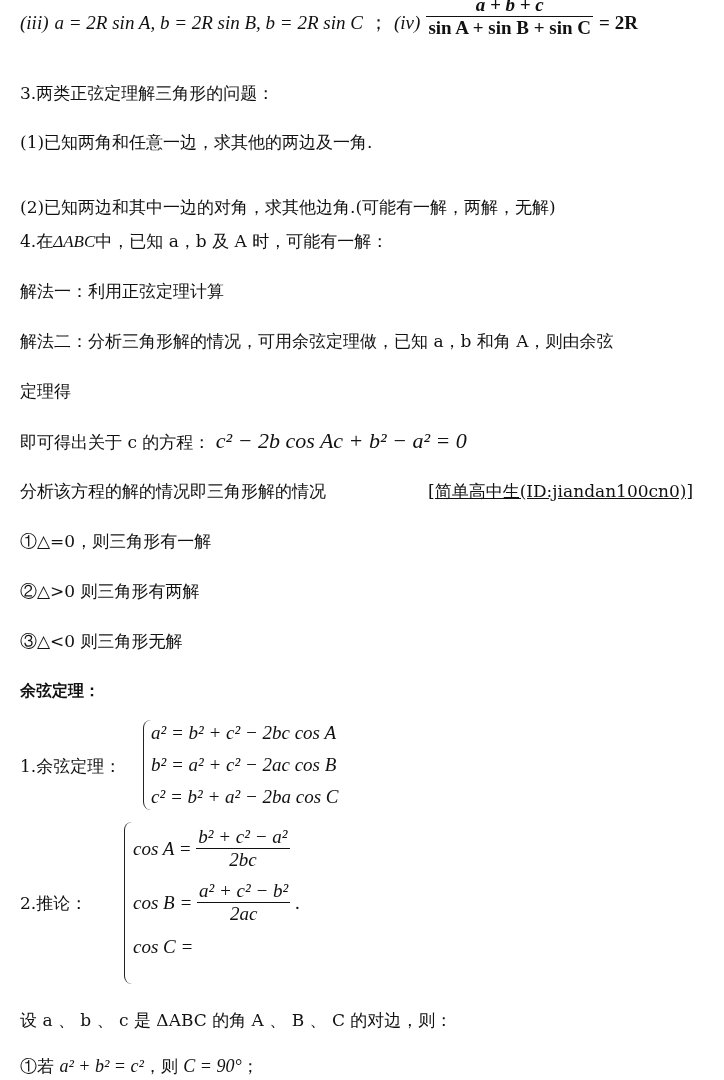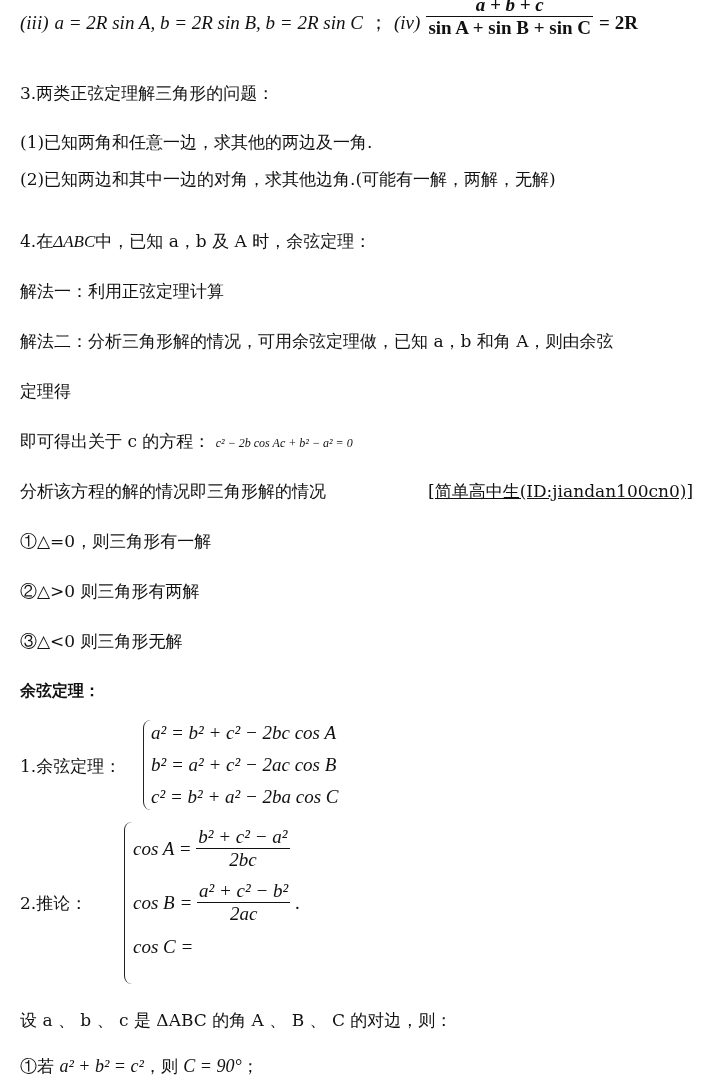--- a/index.html
+++ b/index.html
@@ -26,31 +26,31 @@
   <span class="m">(iv)</span>
   <span class="frac b r" style="margin-top:-14px;">
     <span class="num m">a + b + c</span>
     <span class="den">sin A + sin B + sin C</span>
   </span>
   <span class="b r">= 2R</span>
 </div>
 
 <div class="line" style="top:82px;">3.两类正弦定理解三角形的问题：</div>
 <div class="line" style="top:131px;">(1)已知两角和任意一边，求其他的两边及一角.</div>
-<div class="line" style="top:168px;">(2)已知两边和其中一边的对角，求其他边角.(可能有一解，两解，无解)</div>
+<div class="line" style="top:196px;">(2)已知两边和其中一边的对角，求其他边角.(可能有一解，两解，无解)</div>
 
 <div class="line" style="top:230px;">
-  <span>4.在</span><span class="m">ΔABC</span><span>中，已知 a，b 及 A 时，余弦定理：</span>
+  <span>4.在</span><span class="m">ΔABC</span><span>中，已知 a，b 及 A 时，可能有一解：</span>
 </div>
 <div class="line" style="top:280px;">解法一：利用正弦定理计算</div>
 <div class="line" style="top:330px;">解法二：分析三角形解的情况，可用余弦定理做，已知 a，b 和角 A，则由余弦</div>
 <div class="line" style="top:380px;">定理得</div>
 <div class="line" style="top:430px;">
   <span>即可得出关于 c 的方程：</span>
-  <span class="m" style="font-size:12px;">c² − 2b cos Ac + b² − a² = 0</span>
+  <span class="m" style="font-size:22px;">c² − 2b cos Ac + b² − a² = 0</span>
 </div>
 <div class="line" style="top:480px;">分析该方程的解的情况即三角形解的情况</div>
 <div class="line" style="top:480px; left:428px;text-decoration:underline;">[简单高中生(ID:jiandan100cn0)]</div>
 <div class="line" style="top:530px;">①△=0，则三角形有一解</div>
 <div class="line" style="top:580px;">②△&gt;0 则三角形有两解</div>
 <div class="line" style="top:630px;">③△&lt;0 则三角形无解</div>
 
 <div class="line heading" style="top:680px;">余弦定理：</div>
 
 <div class="line" style="top:755px;">1.余弦定理：</div>

